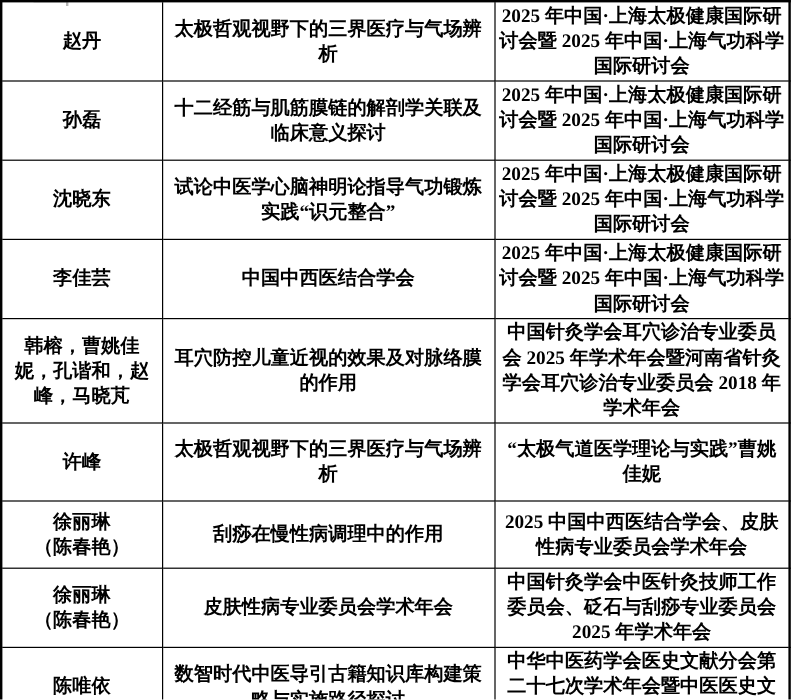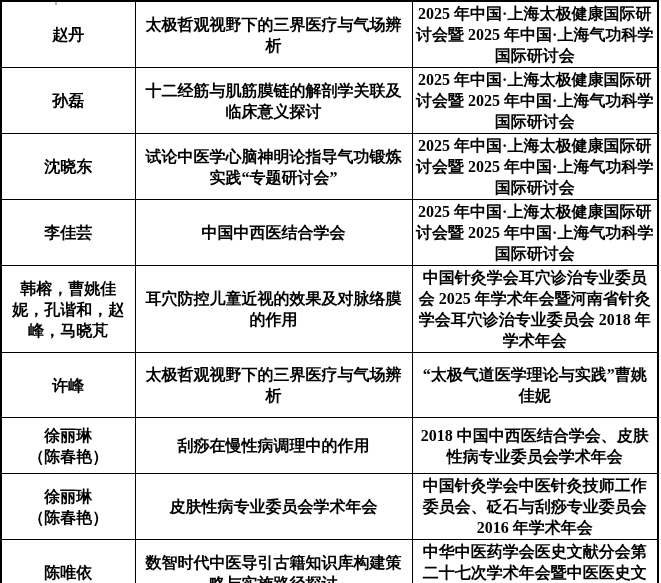--- a/index.html
+++ b/index.html
@@ -87,21 +87,21 @@
         <td>太极哲观视野下的三界医疗与气场辨析</td>
         <td>2025 年中国·上海太极健康国际研讨会暨 2025 年中国·上海气功科学国际研讨会</td>
       </tr>
       <tr class="r2">
         <td>孙磊</td>
         <td>十二经筋与肌筋膜链的解剖学关联及临床意义探讨</td>
         <td>2025 年中国·上海太极健康国际研讨会暨 2025 年中国·上海气功科学国际研讨会</td>
       </tr>
       <tr class="r3">
         <td>沈晓东</td>
-        <td>试论中医学心脑神明论指导气功锻炼实践“专题研讨会”</td>
+        <td>试论中医学心脑神明论指导气功锻炼实践“识元整合”</td>
         <td>2025 年中国·上海太极健康国际研讨会暨 2025 年中国·上海气功科学国际研讨会</td>
       </tr>
       <tr class="r4">
         <td>李佳芸</td>
         <td>中国中西医结合学会</td>
         <td>2025 年中国·上海太极健康国际研讨会暨 2025 年中国·上海气功科学国际研讨会</td>
       </tr>
       <tr class="r5">
         <td>韩榕，曹姚佳妮，孔谐和，赵峰，马晓芃</td>
         <td>耳穴防控儿童近视的效果及对脉络膜的作用</td>
@@ -109,27 +109,27 @@
       </tr>
       <tr class="r6">
         <td>许峰</td>
         <td>太极哲观视野下的三界医疗与气场辨析</td>
         <td>“太极气道医学理论与实践”曹姚佳妮</td>
       </tr>
       <tr class="r7">
         <td>徐丽琳
 （陈春艳）</td>
         <td>刮痧在慢性病调理中的作用</td>
-        <td>2018 中国中西医结合学会、皮肤性病专业委员会学术年会</td>
+        <td>2025 中国中西医结合学会、皮肤性病专业委员会学术年会</td>
       </tr>
       <tr class="r8">
         <td>徐丽琳
 （陈春艳）</td>
         <td>皮肤性病专业委员会学术年会</td>
-        <td>中国针灸学会中医针灸技师工作委员会、砭石与刮痧专业委员会 2016 年学术年会</td>
+        <td>中国针灸学会中医针灸技师工作委员会、砭石与刮痧专业委员会 2025 年学术年会</td>
       </tr>
       <tr class="r9">
         <td>陈唯依</td>
         <td>数智时代中医导引古籍知识库构建策略与实施路径探讨</td>
         <td>中华中医药学会医史文献分会第二十七次学术年会暨中医医史文献学科高质量发展大会</td>
       </tr>
     </tbody>
   </table>
 
 </div>

